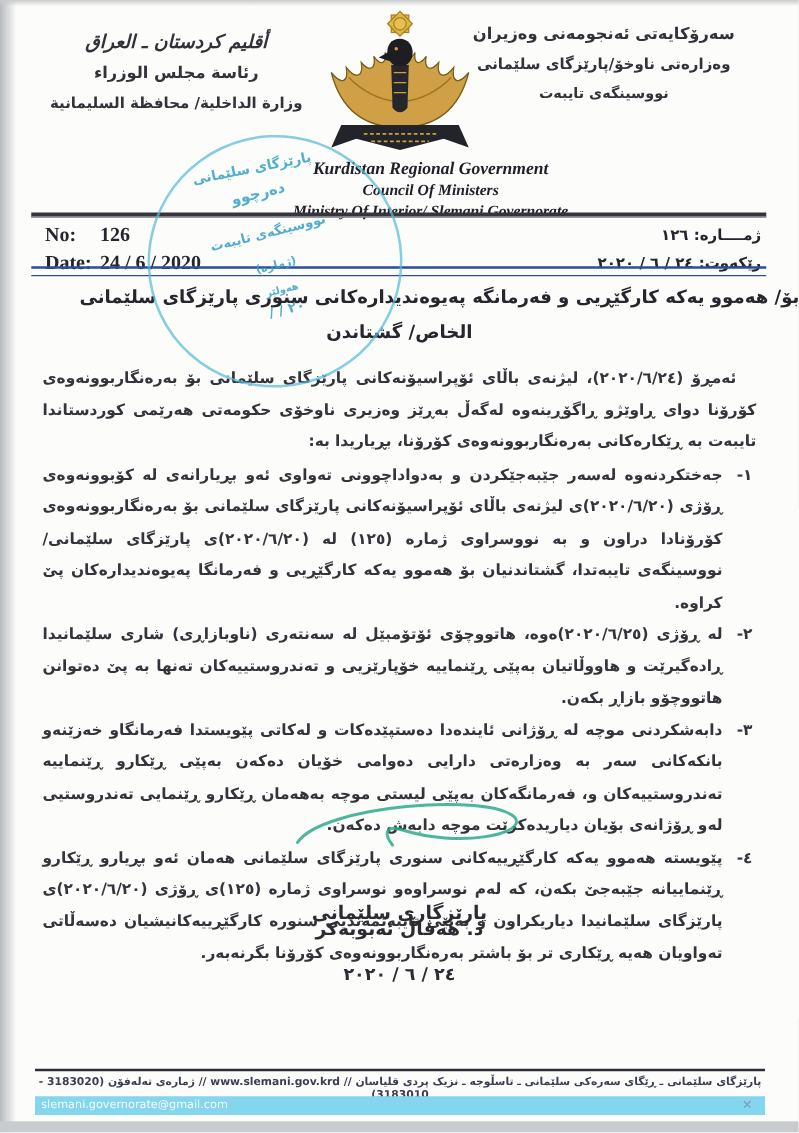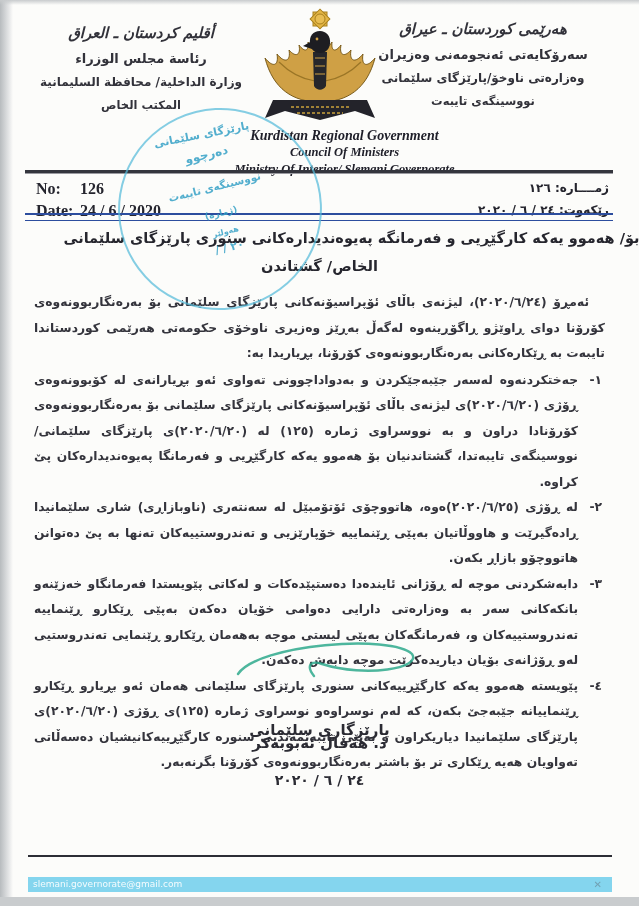--- a/index.html
+++ b/index.html
@@ -74,31 +74,29 @@
 </head>
 <body>
 
 <div class="page">
 
   <div class="edge-left"></div>
   <div class="edge-top"></div>
   <div class="edge-bottom"></div>
 
   <div class="hdr hdr-ku">
-    <div class="h-l1">هەرێمی کوردستان ـ عیراق</div>
     <div class="h-l2">سەرۆکایەتی ئەنجومەنی وەزیران</div>
     <div class="h-l3">وەزارەتی ناوخۆ/پارێزگای سلێمانی</div>
     <div class="h-l4">نووسینگەی تایبەت</div>
   </div>
 
   <div class="hdr hdr-ar">
     <div class="h-l1">أقليم كردستان ـ العراق</div>
     <div class="h-l2">رئاسة مجلس الوزراء</div>
     <div class="h-l3">وزارة الداخلية/ محافظة السليمانية</div>
-    <div class="h-l4">المكتب الخاص</div>
   </div>
 
   <svg style="position:absolute;left:243px;top:6px;" width="154" height="122" viewBox="0 0 154 122">
     <g>
       <rect x="70" y="6" width="14" height="14" fill="#e3b544" stroke="#a8801e" stroke-width="1"></rect>
       <rect x="70" y="6" width="14" height="14" fill="#e3b544" stroke="#a8801e" stroke-width="1" transform="rotate(45 77 13)"></rect>
       <circle cx="77" cy="13" r="5" fill="#e8bd52" stroke="#a8801e" stroke-width="1"></circle>
     </g>
     <path d="M77 96 C50 96 30 83 22 52 C30 62 36 60 34 48 C42 58 48 55 46 44 C53 52 58 49 56 39 C62 47 66 45 65 36 C69 43 73 42 73 34 L77 31 L81 34 C81 42 85 43 89 36 C88 45 92 47 98 39 C96 49 101 52 108 44 C106 55 112 58 120 48 C118 60 124 62 132 52 C124 83 104 96 77 96 Z" fill="#cfa045" stroke="#7a5c1b" stroke-width="1"></path>
     <path d="M36 56 Q52 72 72 75 M118 56 Q102 72 82 75" fill="none" stroke="#9a7526" stroke-width="1.2"></path>
@@ -160,18 +158,19 @@
   <div class="stamp">
     <span class="st1">پارێزگای سلێمانی</span>
     <span class="st2">دەرچوو</span>
     <span class="st3">نووسینگەی تایبەت</span>
     <span class="st4">(ژمارە)</span>
     <span class="st5">هەولێر</span>
     <span class="st6">٢٠ / /</span>
   </div>
 
   <div class="rule-foot"></div>
+  <div class="foot-info">پارێزگای سلێمانی ـ ڕێگای سەرەکی سلێمانی ـ تاسڵوجە ـ نزیک پردی قلیاسان // www.slemani.gov.krd // ژمارەی تەلەفۆن (3183020 - 3183010)</div>
   <div class="foot-bar">
     <span class="xmark">✕</span>
     <span class="email">slemani.governorate@gmail.com</span>
   </div>
 
 </div>
 
 </body></html>

